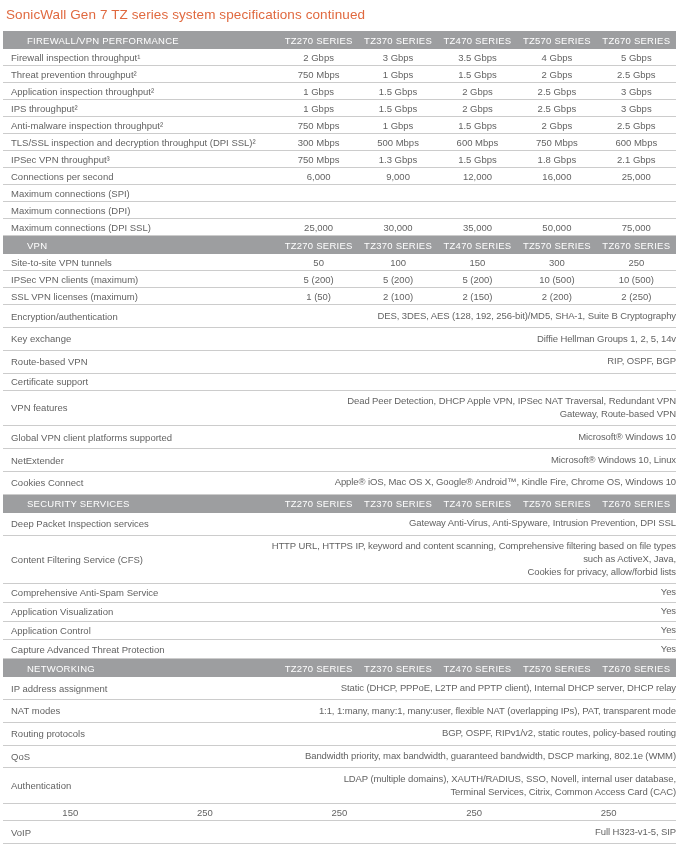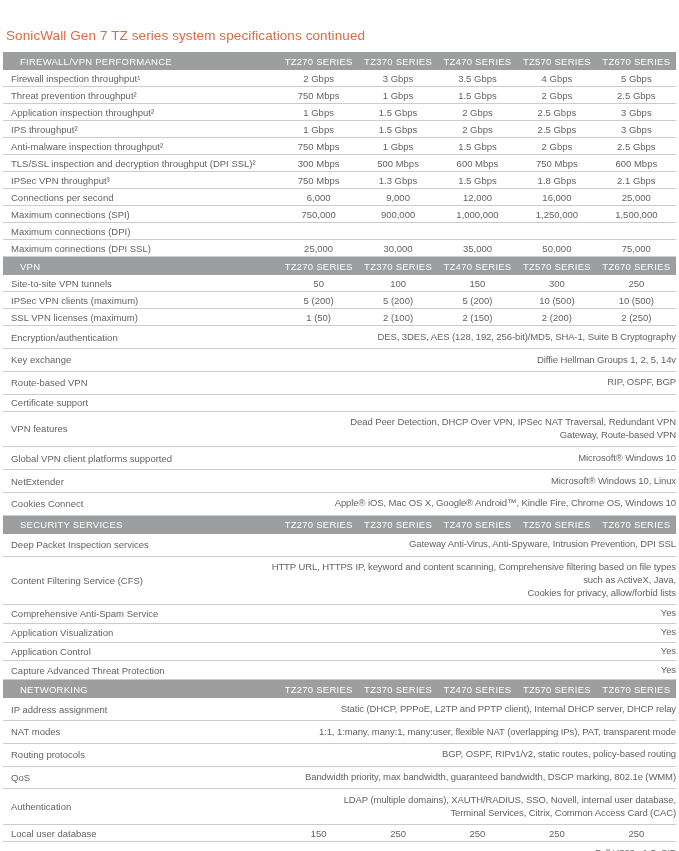--- a/index.html
+++ b/index.html
@@ -11,32 +11,31 @@
   *{box-sizing:border-box;margin:0;padding:0;}
   html,body{width:679px;height:851px;overflow:hidden;background:#ffffff;}
   body{font-family:"Liberation Sans",sans-serif;color:var(--text);}
   .page{width:679px;height:851px;padding:0 3px;}
   .title{
     color:var(--accent);
     font-size:13.5px;
     font-weight:400;
     padding:7px 0 9px 3px;
     letter-spacing:0.1px;
-    margin-top:21px;
   }
   .section-header{
     display:flex;
     align-items:center;
     background:var(--bar);
     color:#ffffff;
     height:18px;
     font-size:9.5px;
     letter-spacing:0.25px;
   }
-  .sh-title{width:41%;padding-left:17px;white-space:nowrap;}
+  .sh-title{width:41%;padding-left:24px;white-space:nowrap;}
   .sh-cols{display:flex;flex:1;}
   .sh-col{flex:1;text-align:center;white-space:nowrap;}
   .row{
     display:flex;
     align-items:center;
     border-bottom:1px solid var(--line);
     font-size:9.5px;
     line-height:1.16;
   }
   .row-label{
@@ -149,27 +148,20 @@
   <div class="cells">
               <div class="cell">6,000</div>
               <div class="cell">9,000</div>
               <div class="cell">12,000</div>
               <div class="cell">16,000</div>
               <div class="cell">25,000</div>
             </div>
           </div>
           <div class="row">
     <div class="row-label">Maximum connections (SPI)</div>
-  <div class="cells">
-              <div class="cell">750,000</div>
-              <div class="cell">900,000</div>
-              <div class="cell">1,000,000</div>
-              <div class="cell">1,250,000</div>
-              <div class="cell">1,500,000</div>
-            </div>
           </div>
           <div class="row">
     <div class="row-label">Maximum connections (DPI)</div>
           </div>
           <div class="row">
     <div class="row-label">Maximum connections (DPI SSL)</div>
   <div class="cells">
               <div class="cell">25,000</div>
               <div class="cell">30,000</div>
               <div class="cell">35,000</div>
@@ -232,21 +224,21 @@
           </div>
           <div class="row">
     <div class="row-label">Route-based VPN</div>
   <div class="cell-span roomy">RIP, OSPF, BGP</div>
           </div>
           <div class="row">
     <div class="row-label">Certificate support</div>
           </div>
           <div class="row">
     <div class="row-label">VPN features</div>
-  <div class="cell-span roomy">Dead Peer Detection, DHCP Over VPN, IPSec NAT Traversal, Redundant VPN
+  <div class="cell-span roomy">Dead Peer Detection, DHCP Apple VPN, IPSec NAT Traversal, Redundant VPN
 Gateway, Route-based VPN</div>
           </div>
           <div class="row">
     <div class="row-label">Global VPN client platforms supported</div>
   <div class="cell-span roomy">Microsoft® Windows 10</div>
           </div>
           <div class="row">
     <div class="row-label">NetExtender</div>
   <div class="cell-span roomy">Microsoft® Windows 10, Linux</div>
           </div>
@@ -325,21 +317,20 @@
           <div class="row">
     <div class="row-label">QoS</div>
   <div class="cell-span roomy">Bandwidth priority, max bandwidth, guaranteed bandwidth, DSCP marking, 802.1e (WMM)</div>
           </div>
           <div class="row">
     <div class="row-label">Authentication</div>
   <div class="cell-span roomy">LDAP (multiple domains), XAUTH/RADIUS, SSO, Novell, internal user database,
 Terminal Services, Citrix, Common Access Card (CAC)</div>
           </div>
           <div class="row">
-    <div class="row-label">Local user database</div>
   <div class="cells">
               <div class="cell">150</div>
               <div class="cell">250</div>
               <div class="cell">250</div>
               <div class="cell">250</div>
               <div class="cell">250</div>
             </div>
           </div>
           <div class="row">
     <div class="row-label">VoIP</div>

